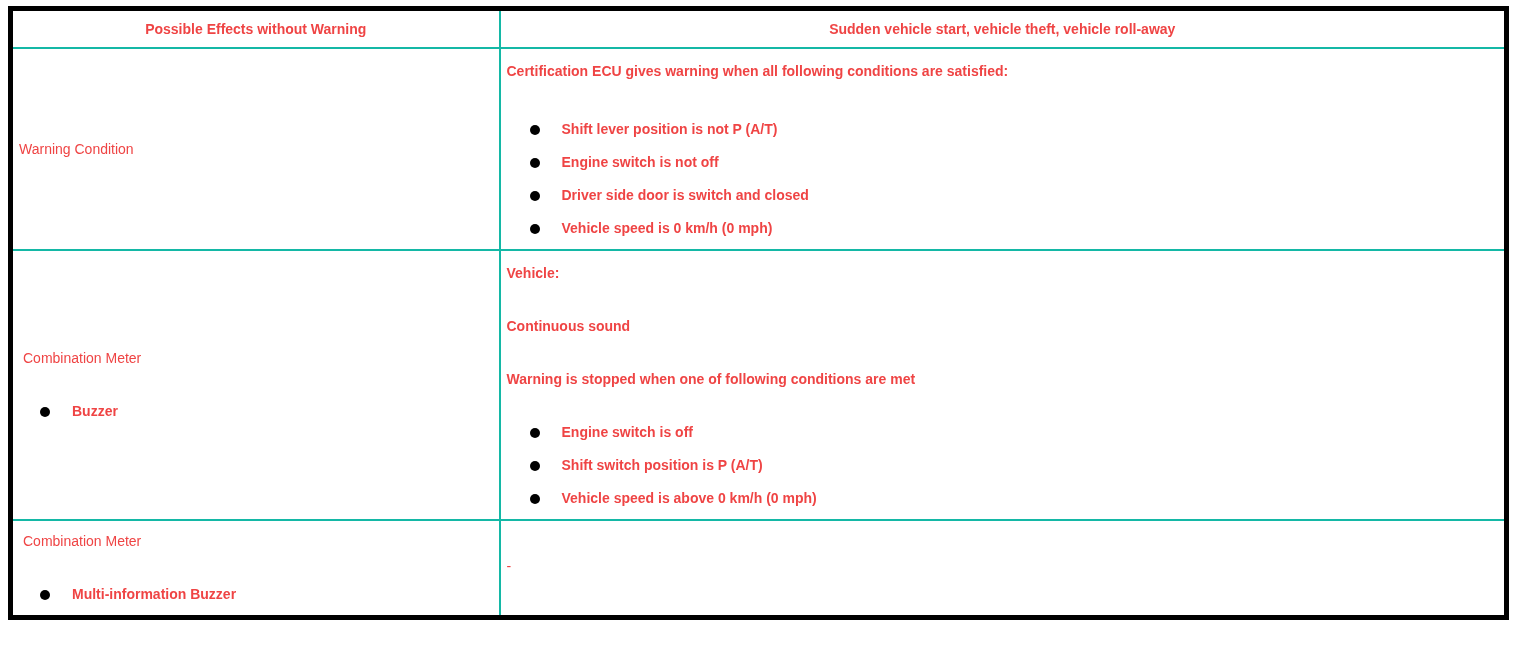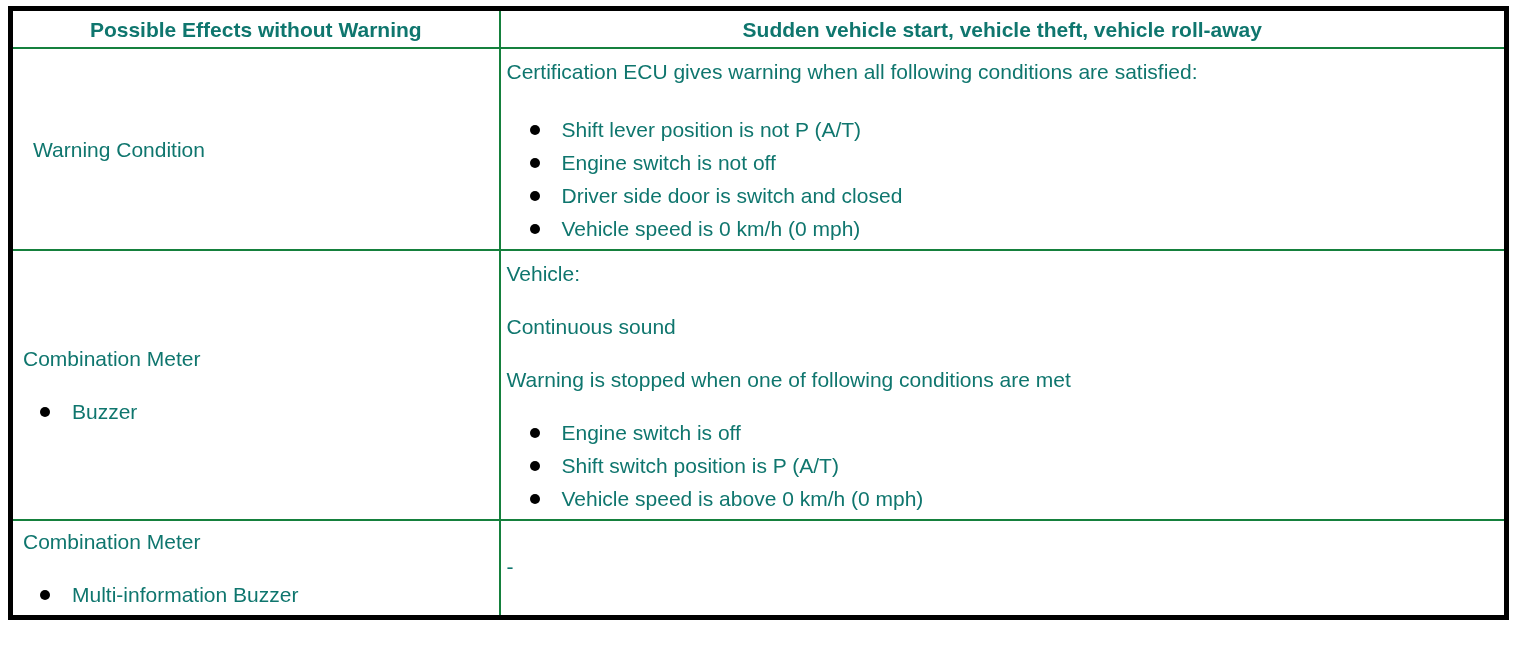--- a/index.html
+++ b/index.html
@@ -14,24 +14,24 @@
   }
   .doc-table {
     border-collapse: collapse;
     table-layout: fixed;
     width: 1501px;
     margin: 6px 0 0 8px;
     border: 5px solid #000000;
   }
   .doc-table col.col-effects { width: 489px; }
   .doc-table th, .doc-table td {
-    border: 2px solid #15803d;
-    font-size: 21px;
+    border: 2px solid #14b8a6;
+    font-size: 14px;
     line-height: 33px;
-    color: #0f766e;
+    color: #ef4444;
     overflow: hidden;
   }
   .doc-table thead th {
     height: 36px;
     font-weight: bold;
     text-align: center;
     vertical-align: middle;
     padding: 0 6px;
   }
   td.effect-cell {
@@ -45,28 +45,29 @@
     padding: 6px 8px 4px 6px;
   }
   td.detail-cell.middle {
     vertical-align: middle;
     padding-top: 0;
   }
   tr.row-warning   { height: 196px; }
   tr.row-buzzer    { height: 268px; }
   tr.row-display   { height: 96px;  }
   tr.row-wireless  { height: 40px;  }
-  .cell-para { margin: 0 0 20px 0; }
+  .cell-para { margin: 0 0 20px 0; font-weight: bold; }
   .cell-para.intro { margin-bottom: 25px; }
-  .cell-para.last, .label-line.only { margin: 16px; }
+  .cell-para.last, .label-line.only { margin: 2px; }
   .label-line { margin: 0 0 20px 6px; }
   ul.bullet-list {
     list-style: none;
     margin: 0;
     padding: 0;
+    font-weight: bold;
   }
   ul.bullet-list li {
     display: flex;
     align-items: center;
     padding-left: 23px;
     line-height: 33px;
   }
   .bullet-dot {
     width: 10px;
     height: 10px;

